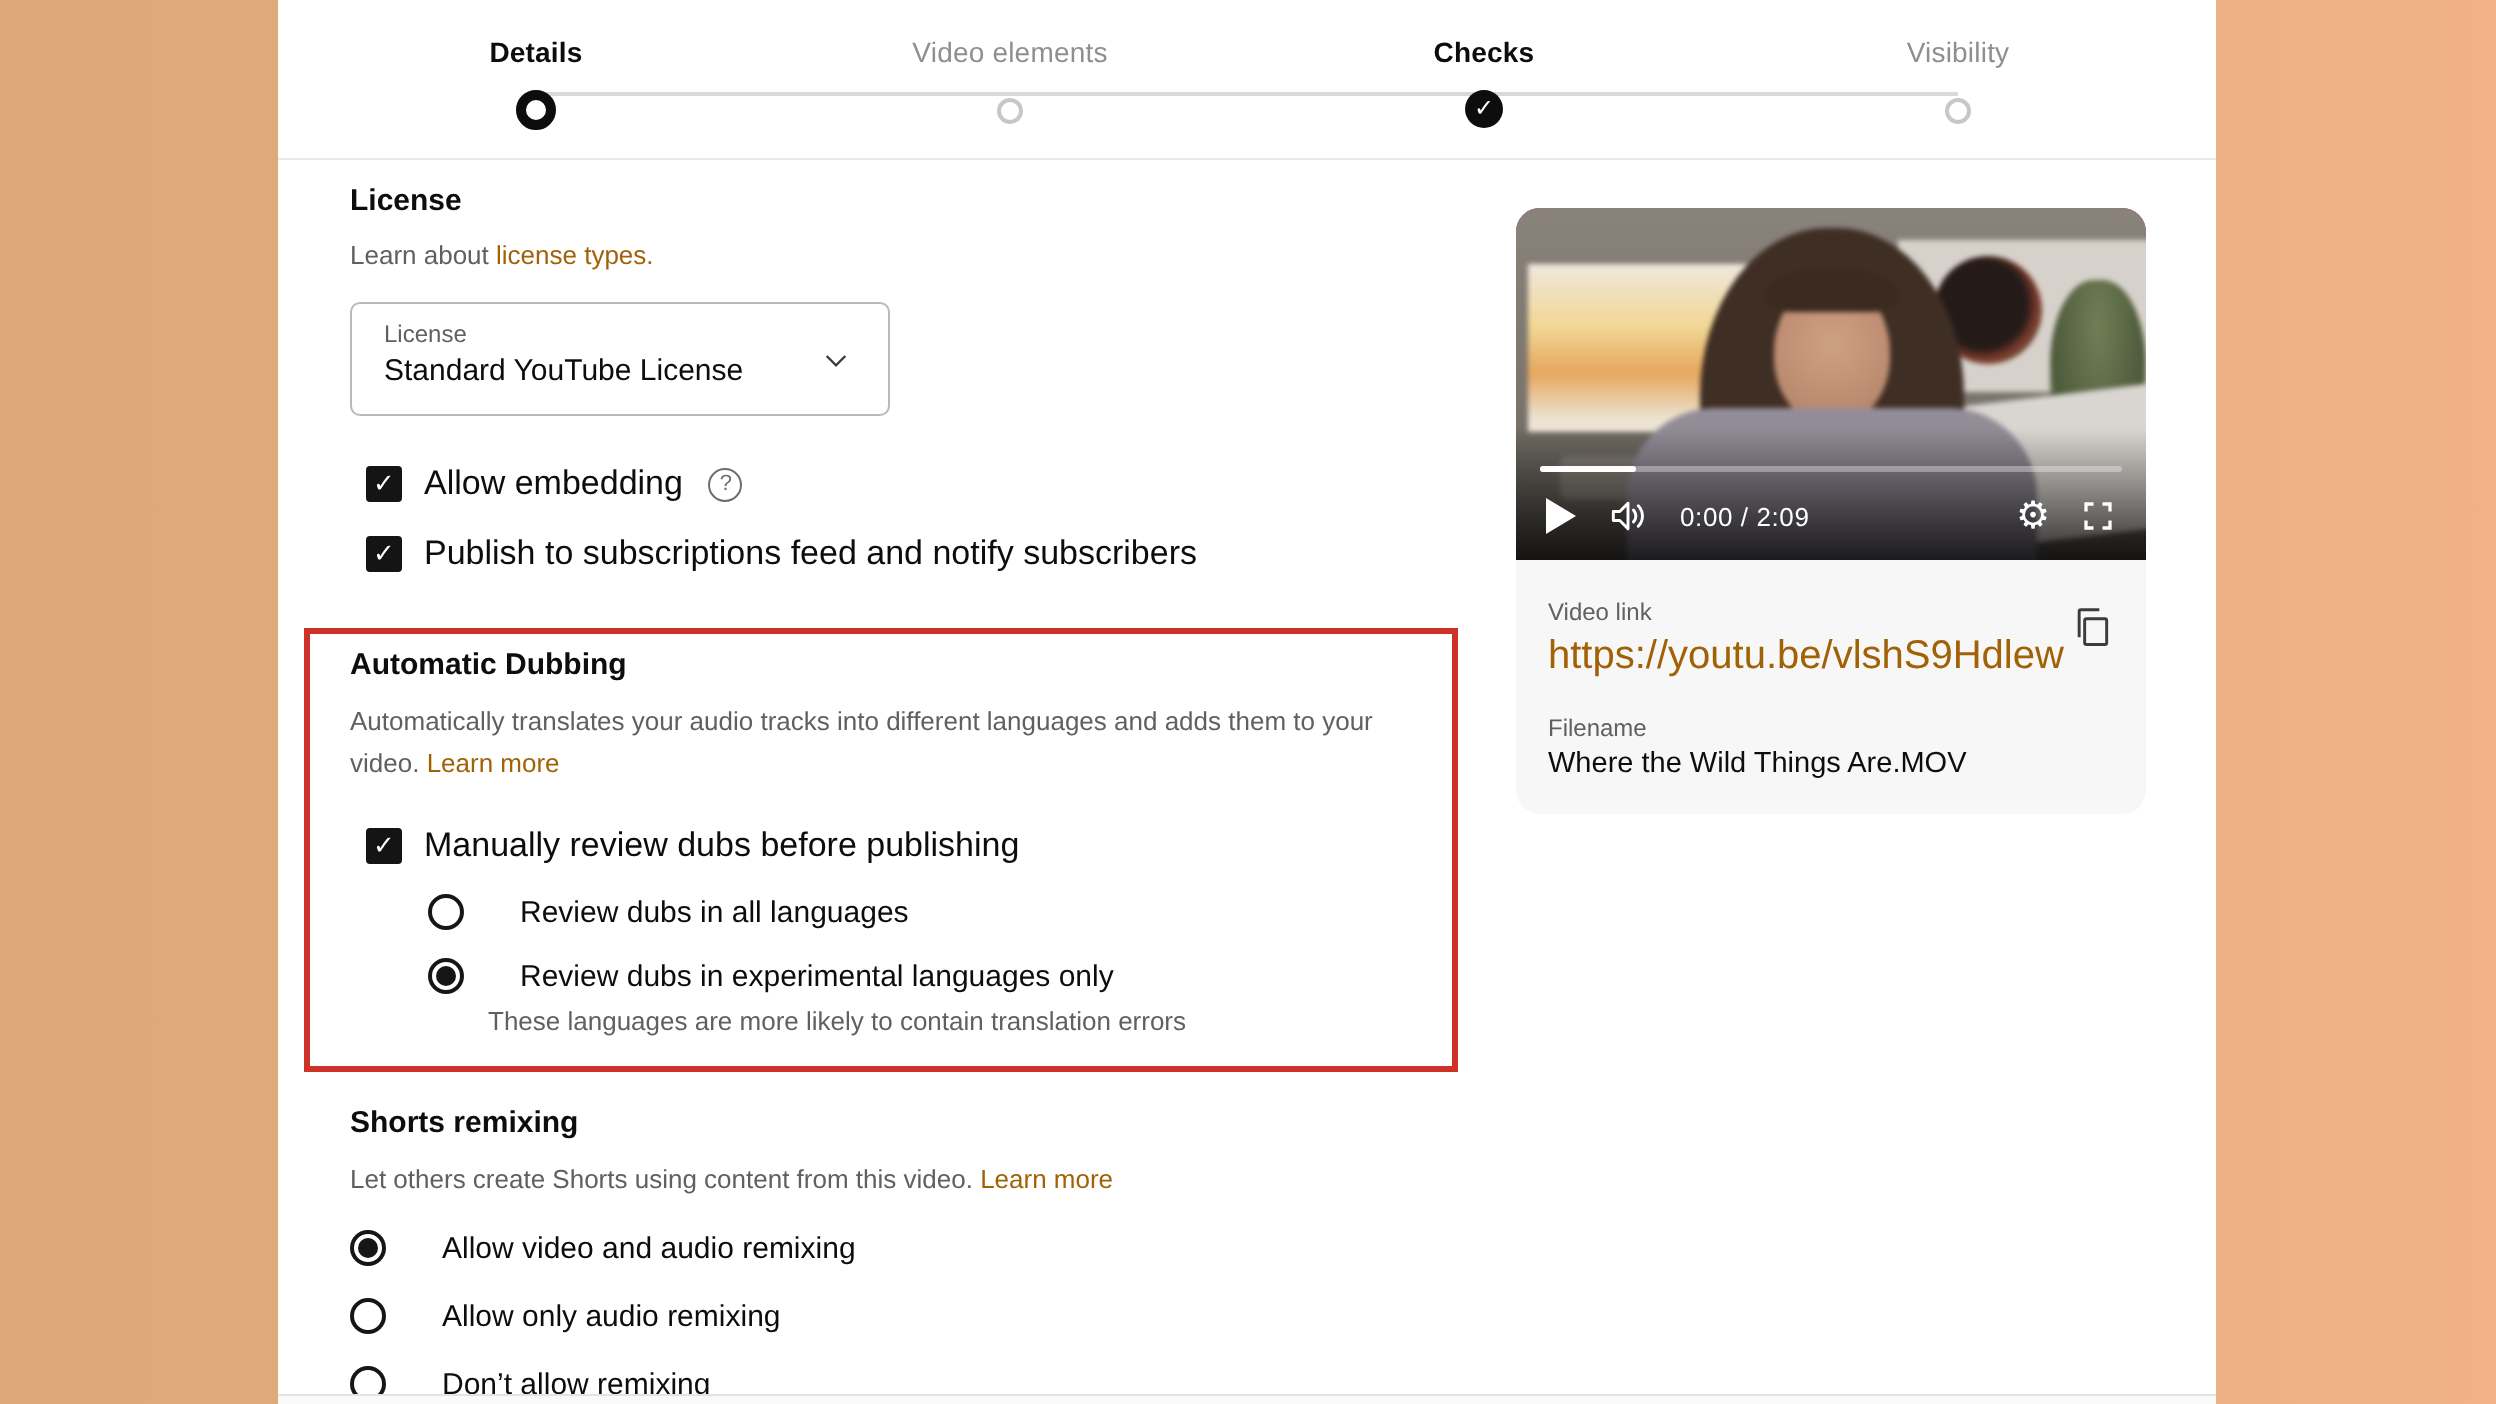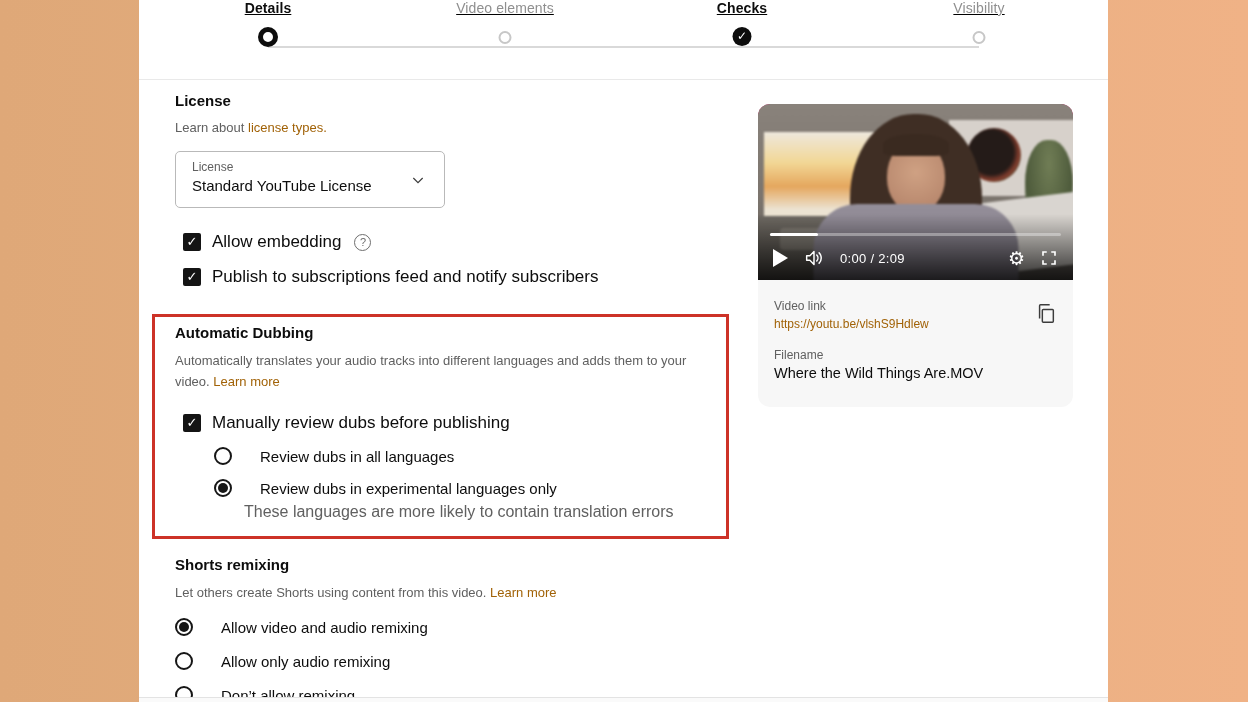--- a/index.html
+++ b/index.html
@@ -5,21 +5,21 @@
   * { margin:0; padding:0; box-sizing:border-box; }
   html,body { width:1248px; height:702px; overflow:hidden;
     font-family:"Liberation Sans","DejaVu Sans",sans-serif; }
   body { background:linear-gradient(90deg,#dfa878 0%,#e3ad7e 40%,#f0b286 100%); position:relative; }
 
   .dialog { position:absolute; left:139px; top:0; width:969px; height:702px; background:#ffffff; }
 
   
   .stepper { position:relative; height:80px; border-bottom:1px solid #e9e9e9; }
   .stepper-track { position:absolute; left:129px; top:46px; width:711px; height:2px; background:#d9d9d9; }
-  .step { position:absolute; top:0; width:160px; margin-left:-80px; text-align:center; cursor:pointer;text-decoration:underline; }
+  .step { position:absolute; top:18px; width:160px; margin-left:-80px; text-align:center; cursor:pointer; }
   .step-label { font-size:14px; color:#8f8f8f; letter-spacing:.1px; }
   .step.current .step-label, .step.completed .step-label { color:#0d0d0d; font-weight:700; }
   .dot { position:absolute; left:50%; transform:translateX(-50%); top:27px; }
   .dot-current { width:20px; height:20px; border:5px solid #0d0d0d; border-radius:50%; background:#fff; }
   .dot-upcoming { width:13px; height:13px; margin-top:4px; border:2px solid #c7c7c7; border-radius:50%; background:#fff; }
   .dot-completed { width:19px; height:19px; border-radius:50%; background:#0d0d0d; color:#fff; font-size:12px;
     line-height:19px; text-align:center; font-weight:700; }
 
   
   .main { position:absolute; left:36px; top:80px; width:600px; color:#0d0d0d; }
@@ -48,21 +48,21 @@
   .redbox { margin-top:27px; margin-left:-23px; width:577px; border:3px solid #cd3228;
     padding:7px 16px 15px 20px; }
   .dub-desc { margin-top:9px; max-width:540px; }
   .row-dub { margin-top:21px; }
   .radio-row { display:flex; align-items:center; gap:28px; cursor:pointer; }
   .radio { flex:0 0 auto; width:18px; height:18px; border:2px solid #161616; border-radius:50%; background:#fff; }
   .radio.selected { padding:2px; }
   .radio.selected::after { content:""; display:block; width:10px; height:10px; border-radius:50%; background:#161616; }
   .radio-label { font-size:15px; color:#0d0d0d; }
   .dub-radio { margin-left:39px; margin-top:14px; }
-  .dub-helper { margin-left:69px; margin-top:6px; font-size:16px; color:#606060; }
+  .dub-helper { margin-left:69px; margin-top:6px; font-size:13px; color:#606060; }
 
   .shorts-title { margin-top:17px; }
   .shorts-desc { margin-top:9px; }
   .shorts-radio { margin-top:16px; }
   .shorts-radio.first { margin-top:15px; }
 
   .bottom-bar { position:absolute; left:0; right:0; bottom:0; height:5px; background:#fafafa; border-top:1px solid #e3e3e3; }
 
   
   .card { position:absolute; left:619px; top:104px; width:315px; border-radius:12px; overflow:hidden; }
@@ -98,21 +98,21 @@
     padding:0 15px; gap:15px; color:#fff; }
   .play-tri { width:0; height:0; border-left:15px solid #fff; border-top:9px solid transparent;
     border-bottom:9px solid transparent; cursor:pointer; }
   .time { font-size:13px; color:#fff; letter-spacing:.3px; white-space:nowrap; }
   .spacer { flex:1; }
   .gear { font-size:19px; color:#fff; cursor:pointer; font-family:"DejaVu Sans",sans-serif; }
   .icon-btn { cursor:pointer; display:flex; align-items:center; }
 
   .info { position:relative; height:127px; background:#f7f7f7; padding:19px 16px 0; }
   .info-label { font-size:12px; color:#606060; }
-  .info-link { font-size:12px; margin-top:4px; }
+  .info-link { font-size:20px; margin-top:4px; }
   .info-file-label { margin-top:17px; }
   .info-file { font-size:14.5px; color:#0d0d0d; margin-top:3px; }
   .copy-btn { position:absolute; right:16px; top:22px; cursor:pointer; }
 </style>
 </head>
 <body>
 
 <div class="dialog">
 
   <div class="stepper">

